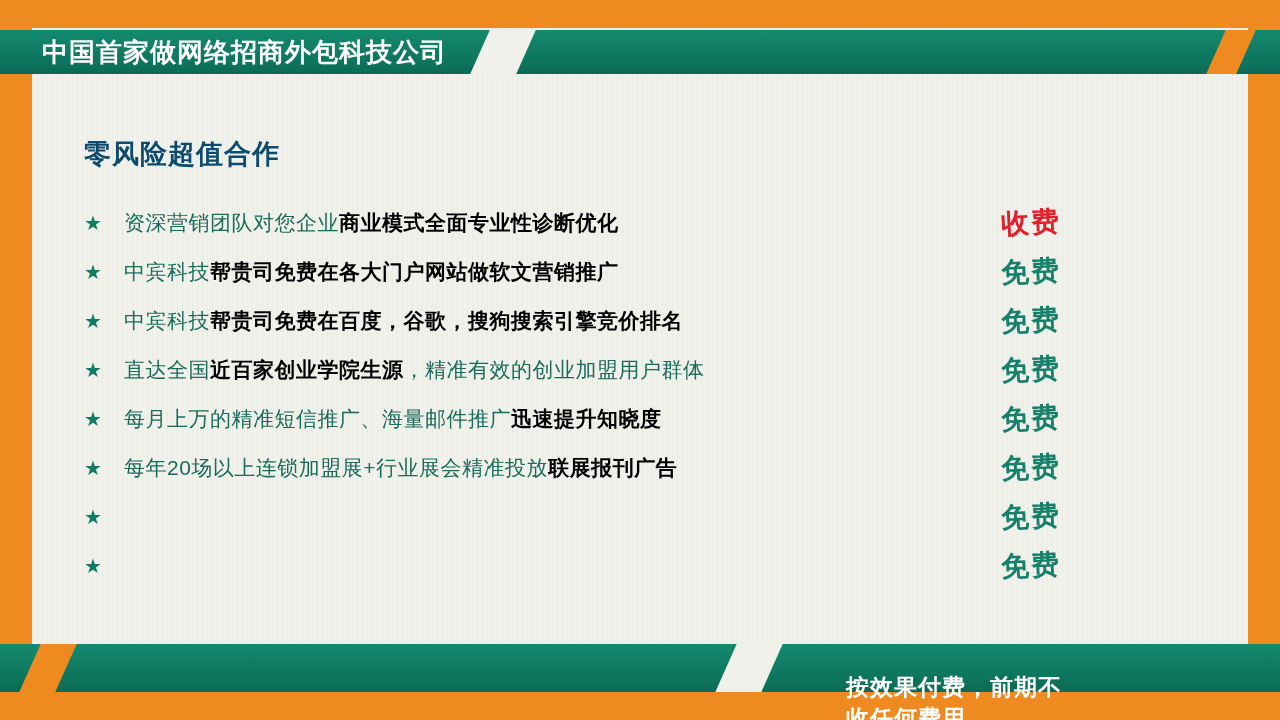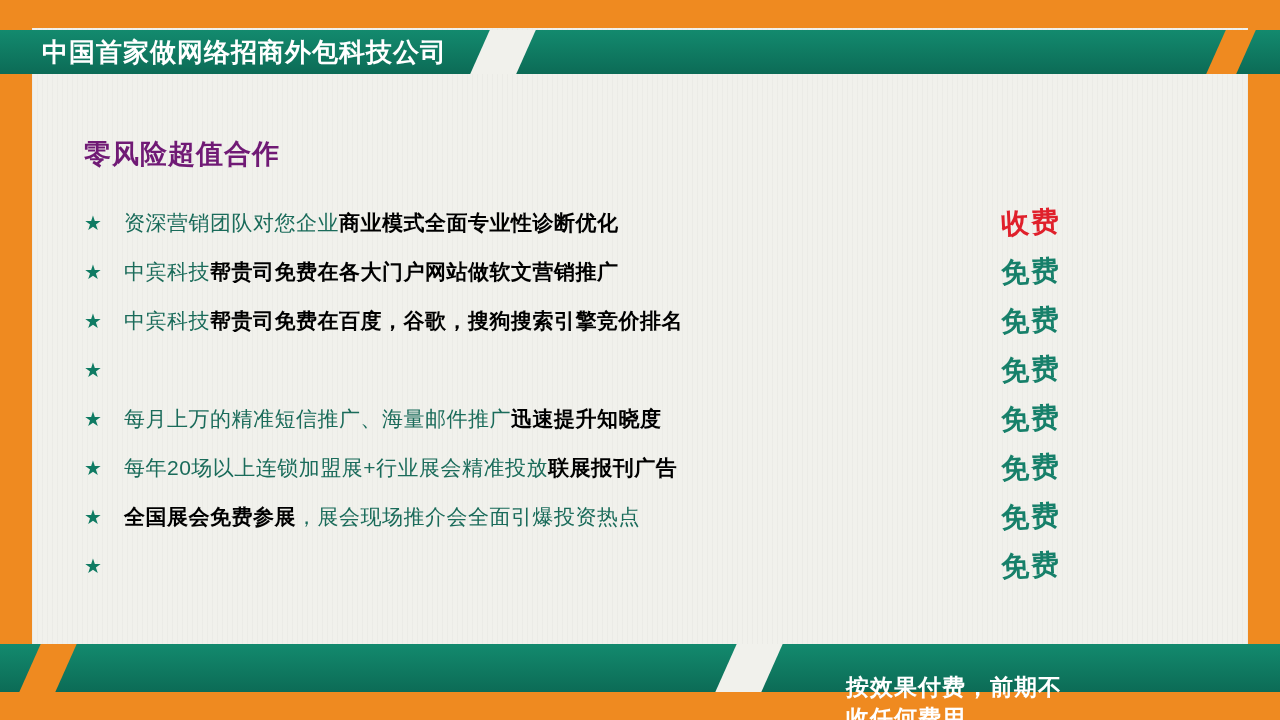--- a/index.html
+++ b/index.html
@@ -79,21 +79,21 @@
     line-height: 28px;
     font-family: "Liberation Sans", sans-serif;
   }
   
   .section-title {
     position: absolute;
     left: 84px;
     top: 136px;
     font-size: 27px;
     font-weight: bold;
-    color: #701a75;
+    color: #0c4a6e;
     letter-spacing: 1px;
   }
   
   .list {
     position: absolute;
     left: 84px;
     top: 198px;
     width: 1060px;
   }
   .row {
@@ -203,38 +203,38 @@
     </div>
 
     <div class="row">
       <span class="star">★</span>
       <span class="row-text"><span>中宾科技</span><b>帮贵司免费在百度，谷歌，搜狗搜索引擎竞价排名</b><span></span></span>
       <span class="price">免费</span>
     </div>
 
     <div class="row">
       <span class="star">★</span>
+      <span class="row-text"><span>直达全国</span><b>近百家创业学院生源</b><span>，精准有效的创业加盟用户群体</span></span>
       <span class="price">免费</span>
     </div>
 
     <div class="row">
       <span class="star">★</span>
       <span class="row-text"><span>每月上万的精准短信推广、海量邮件推广</span><b>迅速提升知晓度</b><span></span></span>
       <span class="price">免费</span>
     </div>
 
     <div class="row">
       <span class="star">★</span>
       <span class="row-text"><span>每年20场以上连锁加盟展+行业展会精准投放</span><b>联展报刊广告</b><span></span></span>
       <span class="price">免费</span>
     </div>
 
     <div class="row">
       <span class="star">★</span>
-      <span class="row-text"><span></span><b>全国展会免费参展</b><span>，展会现场推介会全面引爆投资热点</span></span>
       <span class="price">免费</span>
     </div>
 
     <div class="row">
       <span class="star">★</span>
       <span class="price">免费</span>
     </div>
 
   </div>
 

